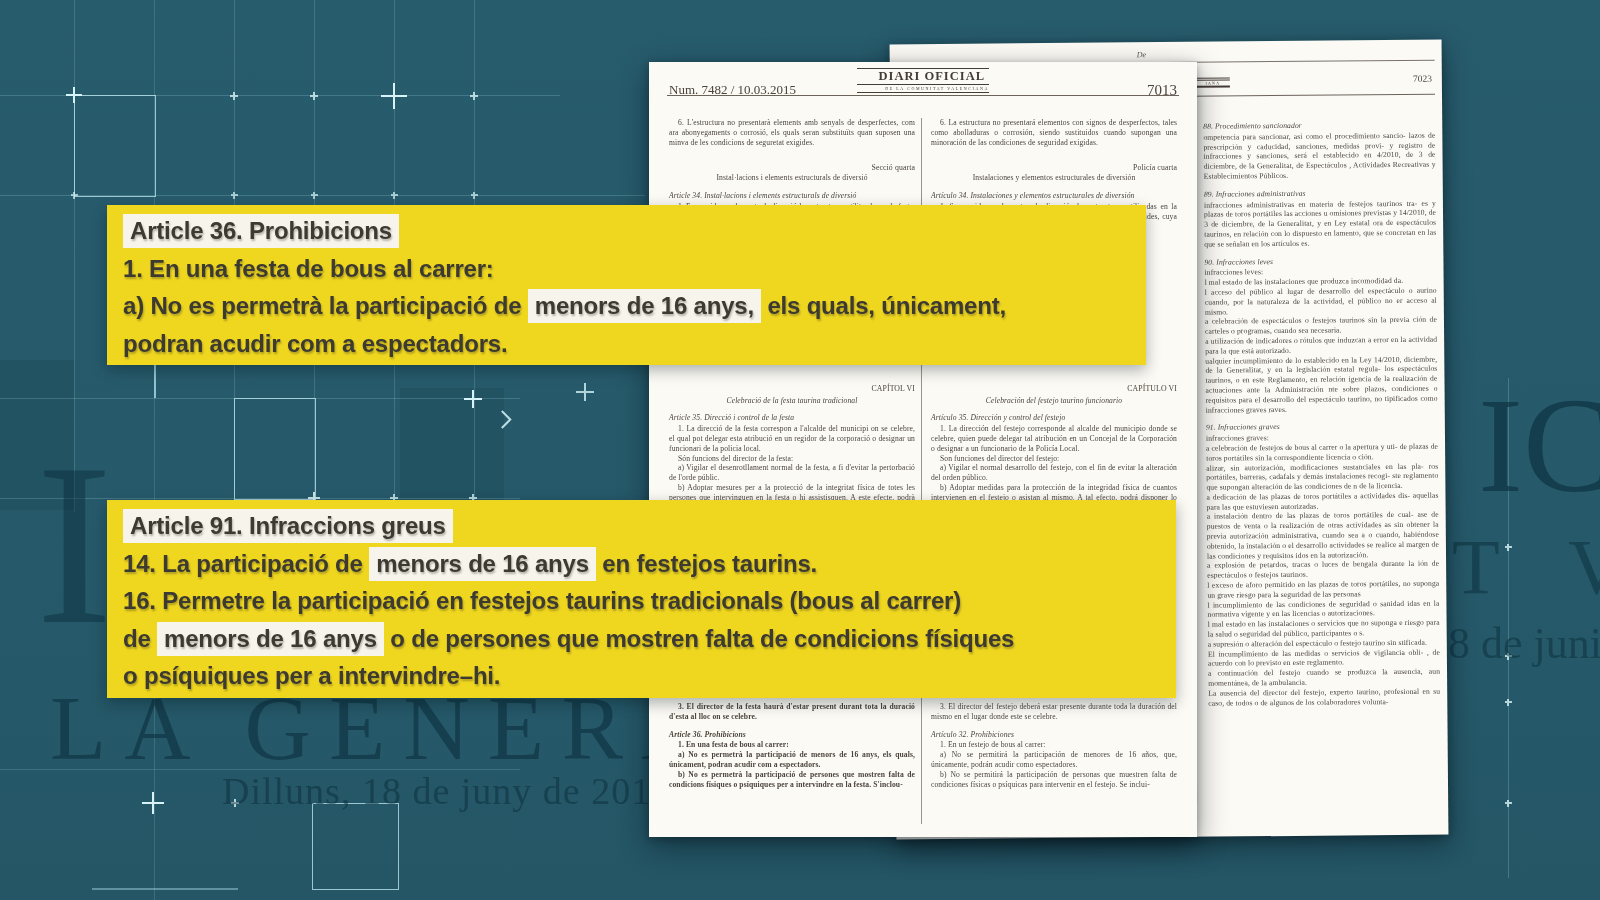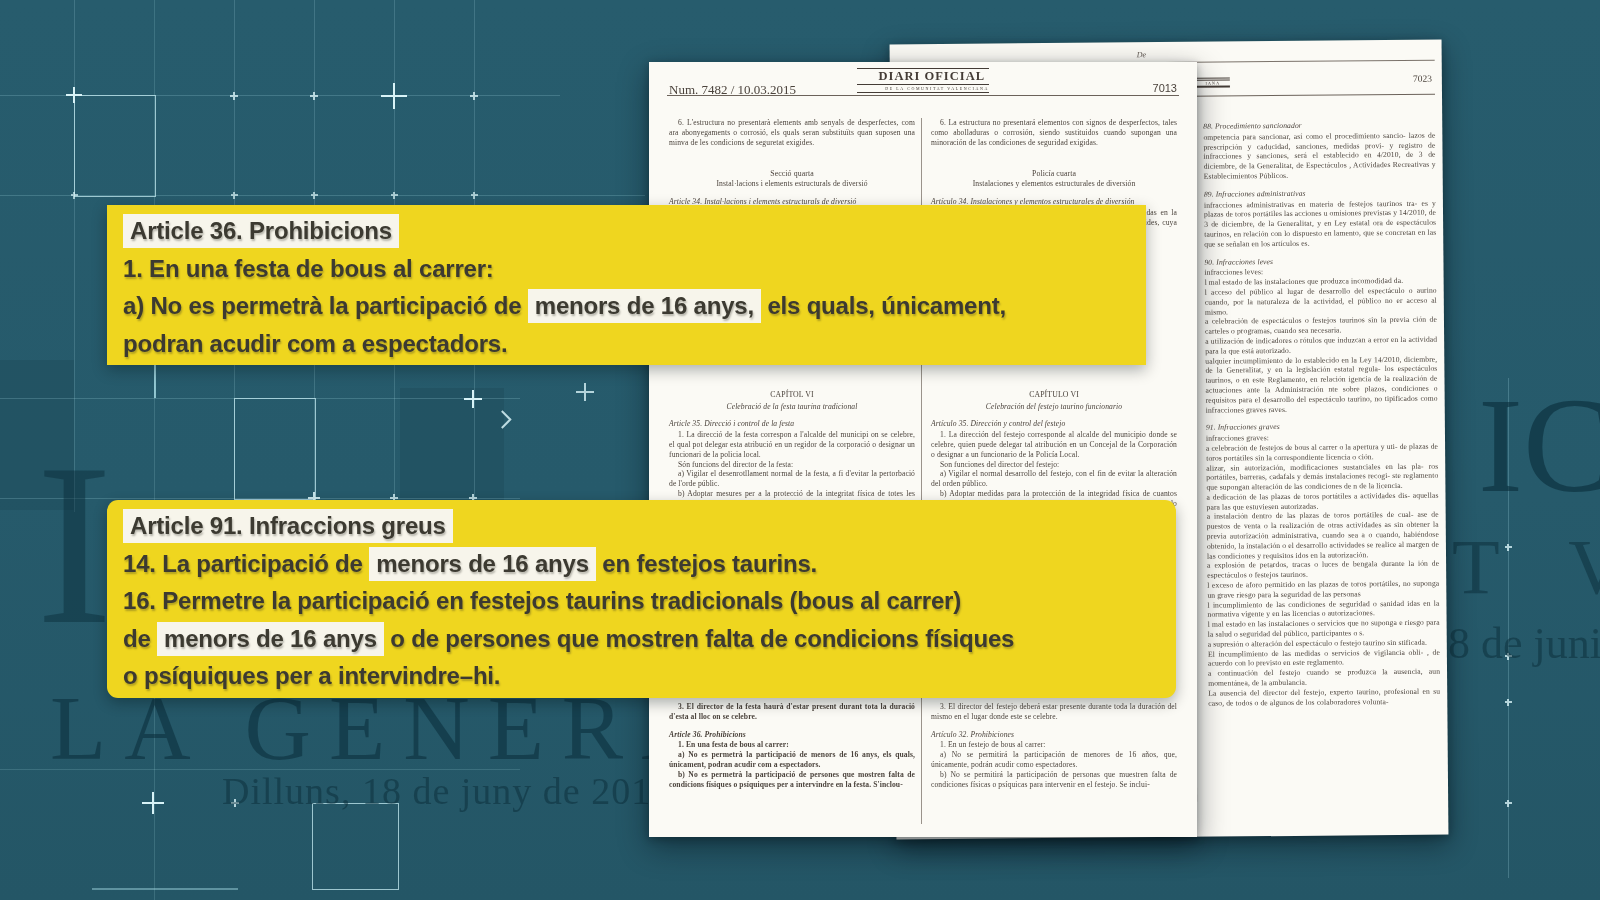--- a/index.html
+++ b/index.html
@@ -20,30 +20,30 @@
   
   .wm{position:absolute;z-index:2;font-family:"Liberation Serif",serif;color:rgba(9,43,56,.55);
       white-space:nowrap;line-height:1;}
   
   .page{position:absolute;background:#fbfaf5;box-shadow:0 10px 28px rgba(0,12,18,.45),0 2px 8px rgba(0,12,18,.3);}
   .page-right{left:893px;top:42px;width:552px;height:795px;z-index:3;transform:rotate(-0.5deg);transform-origin:50% 50%;}
   .page-left{left:649px;top:62px;width:548px;height:775px;z-index:4;}
   .gaz{font-family:"Liberation Serif",serif;color:#4b433c;font-size:7.6px;line-height:9.8px;letter-spacing:.1px;}
   .g-p{text-align:justify;text-indent:9px;}
   .g-p0{text-align:justify;text-indent:0;}
-  .g-c{text-align:center;margin-top:22px;font-size:7.8px;}
+  .g-c{text-align:right;margin-top:16px;font-size:7.8px;}
   .g-c2{text-align:center;}
   .g-ci{text-align:center;font-style:italic;margin-top:2px;}
   .g-h{font-style:italic;margin-top:8px;margin-bottom:1px;}
   .band{position:absolute;width:246px;}
   .col-divider{position:absolute;width:1px;background:#9a938b;}
   
   .lp-head-rule{position:absolute;left:18px;right:18px;top:33px;height:1px;background:#6b625a;}
   .lp-issue{position:absolute;left:20px;top:20px;font-family:"Liberation Serif",serif;font-size:13px;color:#4b433c;}
-  .lp-num{position:absolute;right:20px;top:20px;font-family:Liberation Sans, sans-serif;font-size:11px;color:#4b433c;}
+  .lp-num{position:absolute;right:20px;top:20px;font-family:Liberation Serif, serif;font-size:15px;color:#4b433c;}
   .lp-logo{position:absolute;left:0;right:0;top:6px;margin:0 auto;width:132px;text-align:right;
            font-family:"Liberation Serif",serif;color:#443c36;}
   .lp-logo .t{font-size:12.5px;font-weight:bold;letter-spacing:1px;border-top:1.5px solid #443c36;
               border-bottom:1px solid #443c36;padding:0 4px;}
   .lp-logo .s{font-size:4px;letter-spacing:1.6px;border-bottom:1.5px solid #443c36;padding:1px 0;}
   
   .rp-toprule{position:absolute;left:195px;top:20px;width:350px;height:1px;background:#7a726a;}
   .rp-de{position:absolute;left:247px;top:8px;font-family:"Liberation Serif",serif;font-style:italic;font-size:8px;color:#5a524b;}
   .rp-mast{position:absolute;left:306px;top:36px;width:34px;border-top:3px double #443c36;border-bottom:2px solid #443c36;
            font-family:"Liberation Serif",serif;font-size:4px;letter-spacing:1.2px;text-align:center;color:#443c36;}
@@ -51,21 +51,21 @@
           font-family:"Liberation Serif",serif;font-size:9.5px;color:#4b433c;}
   .rp-rule{position:absolute;left:300px;top:54px;width:245px;height:1px;background:#6b625a;}
   .rp-col{position:absolute;left:313px;top:72px;width:232px;}
   
   .callout{position:absolute;z-index:5;background:#efd61f;box-shadow:0 5px 14px rgba(0,14,20,.32);
            padding:7px 16px 0 16px;}
   .cl-line{font-size:24px;line-height:37.5px;font-weight:700;letter-spacing:-.2px;color:#3c3a31;
            white-space:nowrap;text-shadow:1px 2px 2px rgba(45,45,35,.32);}
   .cl-line .hl{background:#f7f5eb;padding:3px 7px 4px 7px;}
   .callout-1{left:107px;top:205px;width:1007px;height:153px;}
-  .callout-2{left:107px;top:500px;width:1037px;height:191px;border-radius:11px;}
+  .callout-2{left:107px;top:500px;width:1037px;height:191px;}
 </style>
 </head>
 <body>
 
 <div class="stage">
 
   <div class="decor">
     <div class="shade" style="left:400px;top:388px;width:104px;height:115px;"></div>
     <div class="shade" style="left:0;top:360px;width:74px;height:150px;"></div>
     <div class="gl" style="left:74px;top:0;width:1px;height:512px;opacity:.20"></div>

